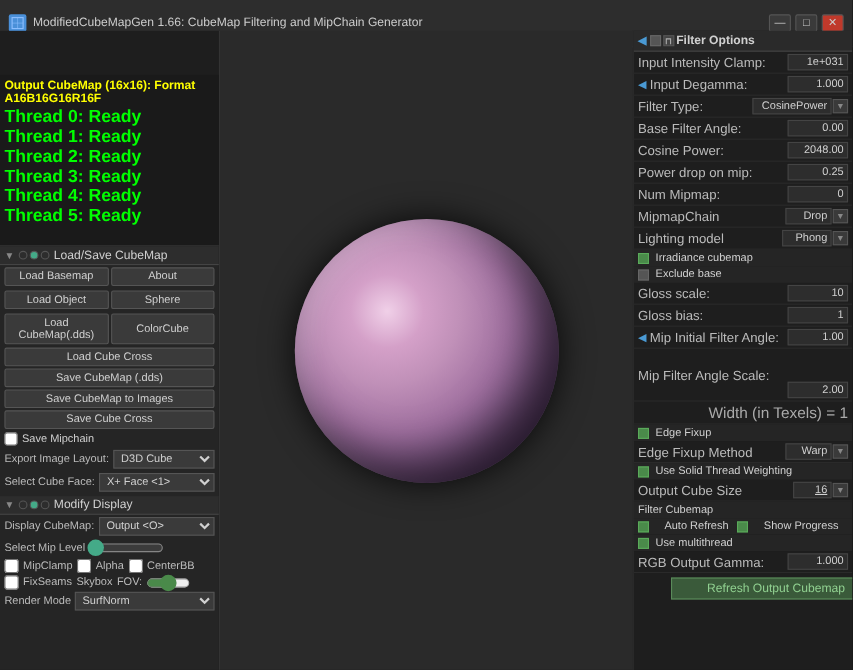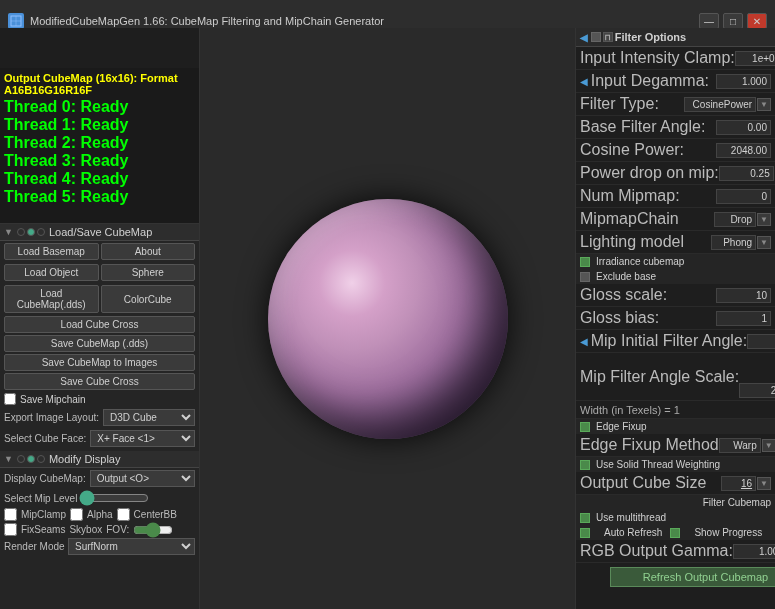--- a/index.html
+++ b/index.html
@@ -230,21 +230,21 @@
 
     .filter-row {
       display: flex;
       align-items: center;
       padding: 2px 4px;
       border-bottom: 1px solid #2a2a2a;
       min-height: 18px;
     }
     .filter-label {
       color: #bbb;
-      font-size: 16px;
+      font-size: 12px;
       flex: 1;
       white-space: nowrap;
     }
     .filter-value {
       color: #d0d0d0;
       font-size: 10px;
       background: #2d2d2d;
       border: 1px solid #444;
       padding: 1px 3px;
       min-width: 55px;
@@ -546,21 +546,21 @@
       <span class="filter-label">Mip Initial Filter Angle:</span>
       <input class="filter-value" type="text" style="width: 34px;" value="1.00">
     </div>
 
     <div class="filter-row">
       <span class="filter-label">Mip Filter Angle Scale:</span>
       <input class="filter-value" type="text" style="width: 34px; margin-top: 28px;" value="2.00">
     </div>
 
     <div class="filter-row">
-      <span class="filter-label" style="width:100%;font-size:11px;color:#aaa;">Width (in Texels) = 1</span>
+      <span class="filter-label" style="text-align:right;width:100%;font-size:14px;color:#aaa;">Width (in Texels) = 1</span>
     </div>
 
     <div class="section-row">
       <span class="green-sq"></span>
       <span class="cb-label">Edge Fixup</span>
     </div>
 
     <div class="filter-row filter-dropdown">
       <span class="filter-label">Edge Fixup Method</span>
       <span class="filter-value" style="min-width:42px;">Warp</span>
@@ -572,35 +572,35 @@
       <span class="cb-label">Use Solid Thread Weighting</span>
     </div>
 
     <div class="filter-row filter-dropdown">
       <span class="filter-label">Output Cube Size</span>
       <span class="filter-value" style="min-width:35px;text-decoration:underline;">16</span>
       <span class="dd-arrow">▼</span>
     </div>
 
     <div class="section-row">
-      <span class="filter-label" style="text-align:right;width:100%;font-size:10px;color:#d0d0d0;">Filter Cubemap</span>
-    </div>
-
-    <div class="section-row">
-      <span class="green-sq"></span>
-      <span class="cb-label">Use multithread</span>
+      <span class="filter-label" style="text-align:left;width:100%;font-size:10px;color:#d0d0d0;">Filter Cubemap</span>
     </div>
 
     <div class="section-row" style="gap:8px;">
       <span class="green-sq"></span>
       <span class="cb-label">Auto Refresh</span>
       <span class="green-sq"></span>
       <span class="cb-label">Show Progress</span>
     </div>
 
+    <div class="section-row">
+      <span class="green-sq"></span>
+      <span class="cb-label">Use multithread</span>
+    </div>
+
     <div class="filter-row">
       <span class="filter-label">RGB Output Gamma:</span>
       <input class="filter-value" type="text" style="width: 38px;" value="1.000">
     </div>
 
     <div style="padding:4px;">
       <button class="refresh-btn">Refresh Output Cubemap</button>
     </div>
   </div>
 

